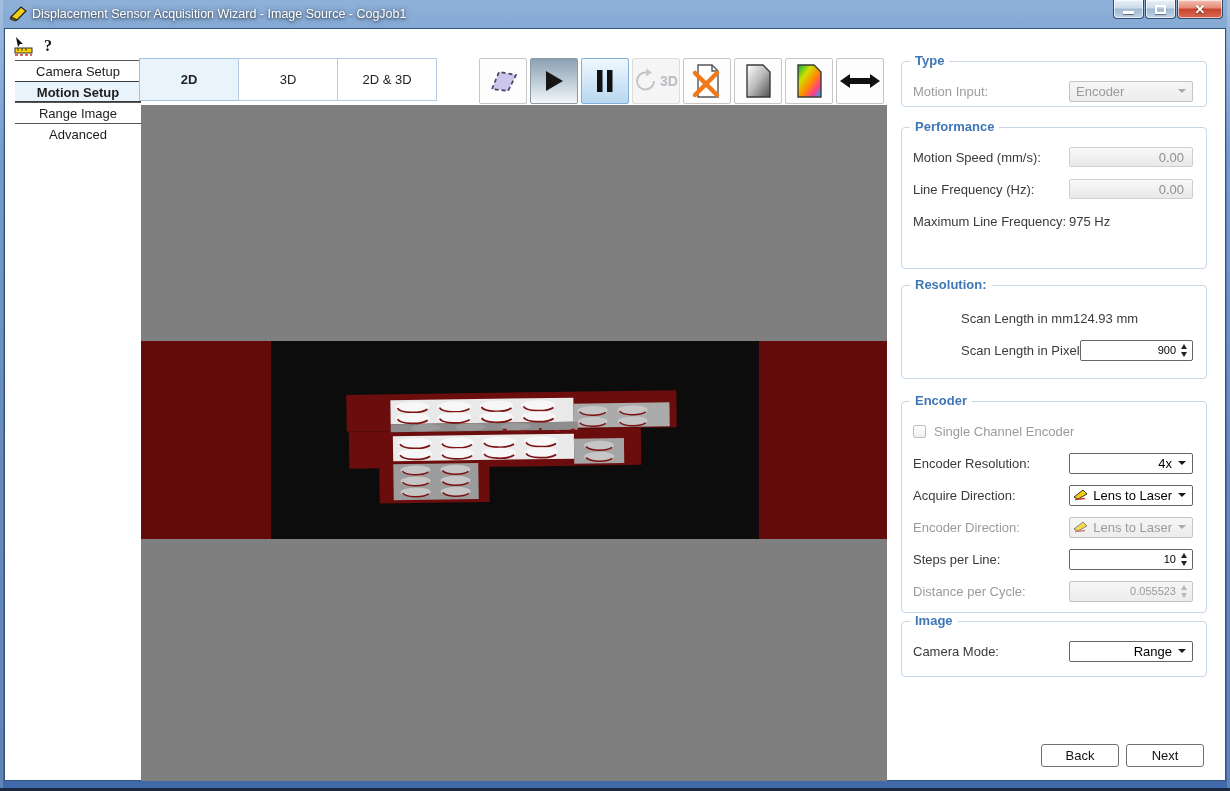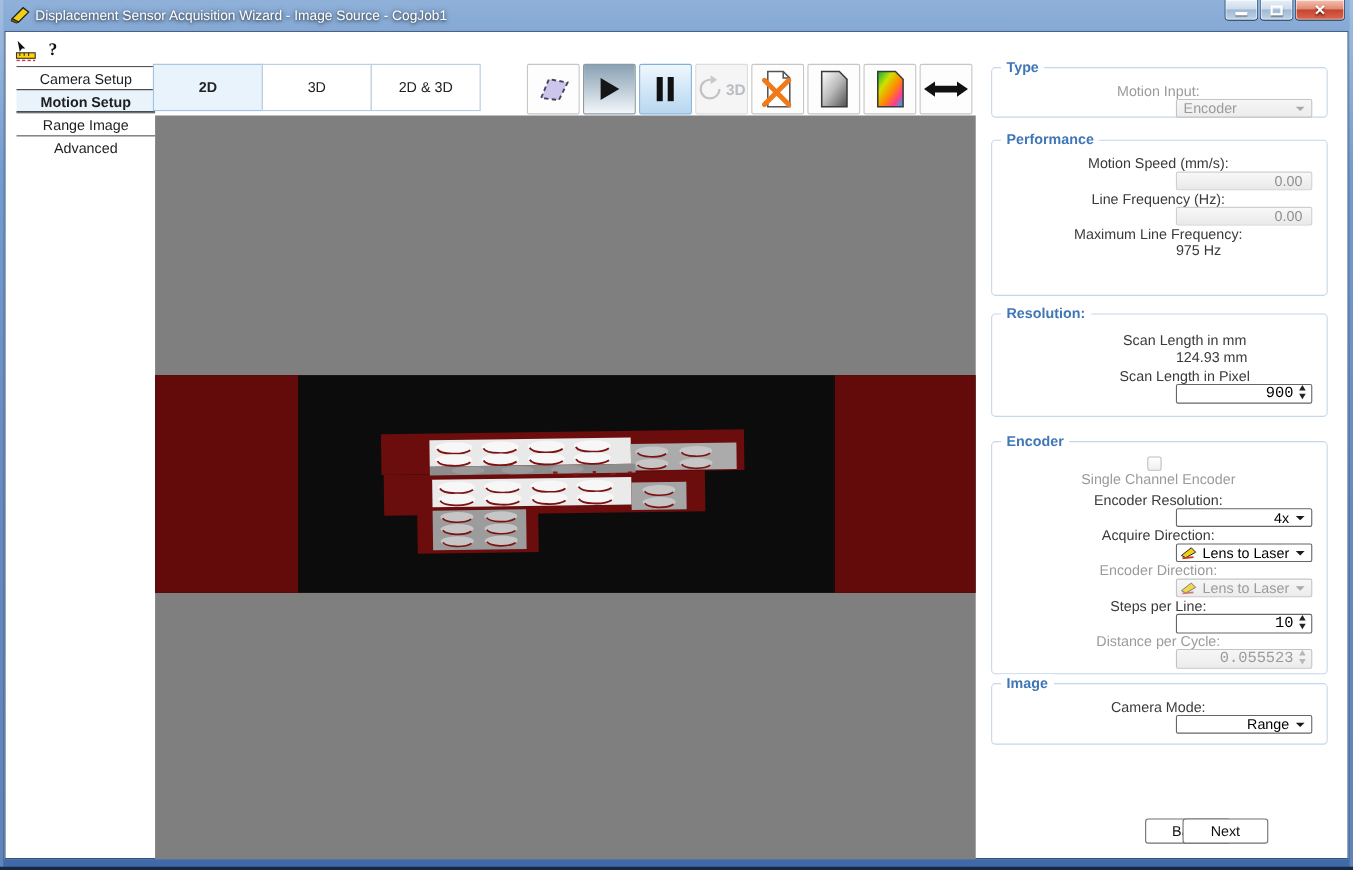--- a/index.html
+++ b/index.html
@@ -46,38 +46,38 @@
   .tbtn.pause { background:linear-gradient(180deg,#f0f7fd 0%,#cfe5f7 55%,#b9d7ef 100%); border-color:#7fb0dc; }
   .tbtn.disabled { background:#f5f5f5; border-color:#dcdcdc; cursor:default; }
   .ref3d-label { font-size:14px; font-weight:bold; color:#b9bdc2; margin-left:2px; }
   
   .viewer { position:absolute; left:136px; top:76px; width:746px; height:676px; background:#7f7f7f; }
   
   .group { position:absolute; left:896px; width:306px; border:1px solid #c5d7e9; border-radius:4px; background:#fff; }
   .gtitle { position:absolute; top:-9px; left:8px; background:#fff; padding:0 5px;
     color:#3f76b6; font-weight:bold; font-size:13px; }
   .grows { padding:13px 0 4px 0; }
-  .grow { display:flex; align-items:center; height:32px; padding:0 13px 0 11px;flex-direction:column; }
+  .grow { display:flex; align-items:center; height:32px; padding:0 13px 0 11px; }
   .lbl { font-size:13px; color:#3a3a3a; white-space:nowrap; }
   .lbl.dis { color:#9b9b9b; }
   .link { color:#2a6cc4; text-decoration:underline; cursor:pointer; }
   .ctrl { margin-left:auto; }
   .fld { width:124px; height:20px; border:1px solid #cfcfcf; border-radius:2px;
     background:linear-gradient(180deg,#f8f8f8,#e9e9e9); font-size:13px; color:#8f8f8f;
     display:flex; align-items:center; justify-content:flex-end; padding-right:8px; }
   .fld-count { width:124px; height:20px; border:1px solid #666; border-radius:2px;
     background:
       linear-gradient(180deg,rgba(255,255,255,.7) 0%,rgba(255,255,255,0) 50%),
       linear-gradient(90deg,#a9d2ef 0%,#9ecdee 46%,#ffffff 56%,#ffffff 100%);
     font-size:13px; font-weight:bold; color:#000;
     display:flex; align-items:center; justify-content:center; }
   .stat { width:124px; font-size:13px; color:#3a3a3a; }
   .spin { width:124px; height:21px; border:1px solid #666; border-radius:2px; background:#fff;
-    display:flex; align-items:flex-start; justify-content:flex-end; padding-right:5px; gap:5px;
-    font-size:14px; color:#000;font-family:Liberation Mono, monospace; }
+    display:flex; align-items:center; justify-content:flex-end; padding-right:5px; gap:5px;
+    font-size:11px; color:#000; }
   .dd { width:124px; height:21px; border:1px solid #666; border-radius:2px; background:#fff;
     display:flex; align-items:center; justify-content:flex-end; padding-right:6px; gap:6px;
     font-size:13px; color:#000; cursor:pointer; }
   .dd.dis,.spin.dis { border-color:#c3c3c3; background:linear-gradient(180deg,#f6f6f6,#ececec); color:#9b9b9b; cursor:default; }
   .caret { width:0; height:0; border-left:4px solid transparent; border-right:4px solid transparent; border-top:4px solid #1a1a1a; }
   .dd.dis .caret { border-top-color:#a9a9a9; }
   .arrs { display:flex; flex-direction:column; gap:3px; }
   .arr-up { width:0;height:0;border-left:3.5px solid transparent;border-right:3.5px solid transparent;border-bottom:5px solid #222; }
   .arr-dn { width:0;height:0;border-left:3.5px solid transparent;border-right:3.5px solid transparent;border-top:5px solid #222; }
   .spin.dis .arr-up { border-bottom-color:#b8b8b8; } .spin.dis .arr-dn { border-top-color:#b8b8b8; }
@@ -394,16 +394,16 @@
           <span class="lbl">Camera Mode:</span>
           <div class="ctrl dd">
             <span>Range</span>
             <span class="caret"></span>
           </div>
         </div>
       </div>
     </div>
 
     <button class="navbtn" style="left:1036px; top:715px;">Back</button>
-    <button class="navbtn" style="left:1070px; top:715px;">Next</button>
+    <button class="navbtn" style="left:1121px; top:715px;">Next</button>
 
   </div>
 </div>
 
 </body></html>

